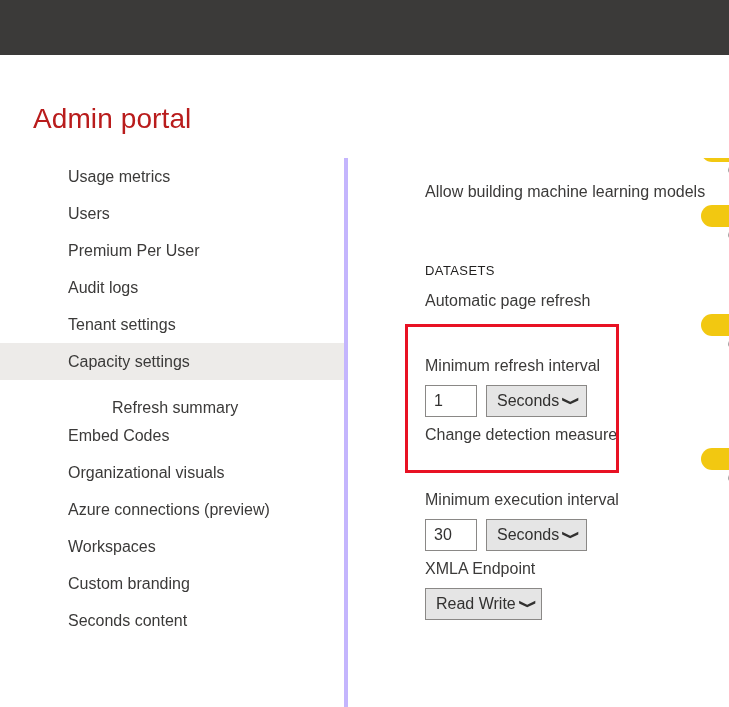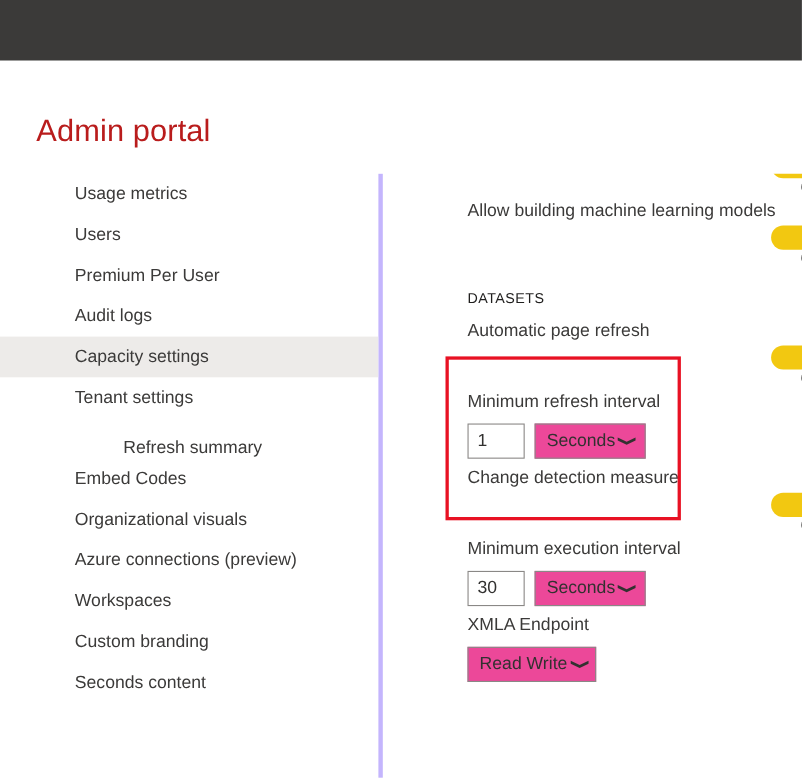--- a/index.html
+++ b/index.html
@@ -146,21 +146,21 @@
     background: #ffffff;
     font-family: "Liberation Sans", sans-serif;
     font-size: 16px;
     color: #323130;
     padding-left: 8px;
     border-radius: 0;
   }
   .select-box {
     height: 32px;
     border: 1px solid #8a8886;
-    background: #ec4899;
+    background: #e5e5e5;
     display: inline-flex;
     align-items: center;
     padding: 0 8px 0 10px;
     font-size: 16px;
     color: #323130;
     cursor: pointer;
     white-space: nowrap;
   }
   .select-box .chev {
     margin-left: 7px;
@@ -197,25 +197,25 @@
     </div>
     <div class="nav-item">
       <span>Users</span>
     </div>
     <div class="nav-item">
       <span>Premium Per User</span>
     </div>
     <div class="nav-item">
       <span>Audit logs</span>
     </div>
+    <div class="nav-item">
+      <span>Tenant settings</span>
+    </div>
     <div class="nav-item selected">
       <span>Capacity settings</span>
-    </div>
-    <div class="nav-item">
-      <span>Tenant settings</span>
     </div>
     <div class="nav-item sub">
       <span>Refresh summary</span>
     </div>
     <div class="nav-item">
       <span>Embed Codes</span>
     </div>
     <div class="nav-item">
       <span>Organizational visuals</span>
     </div>

